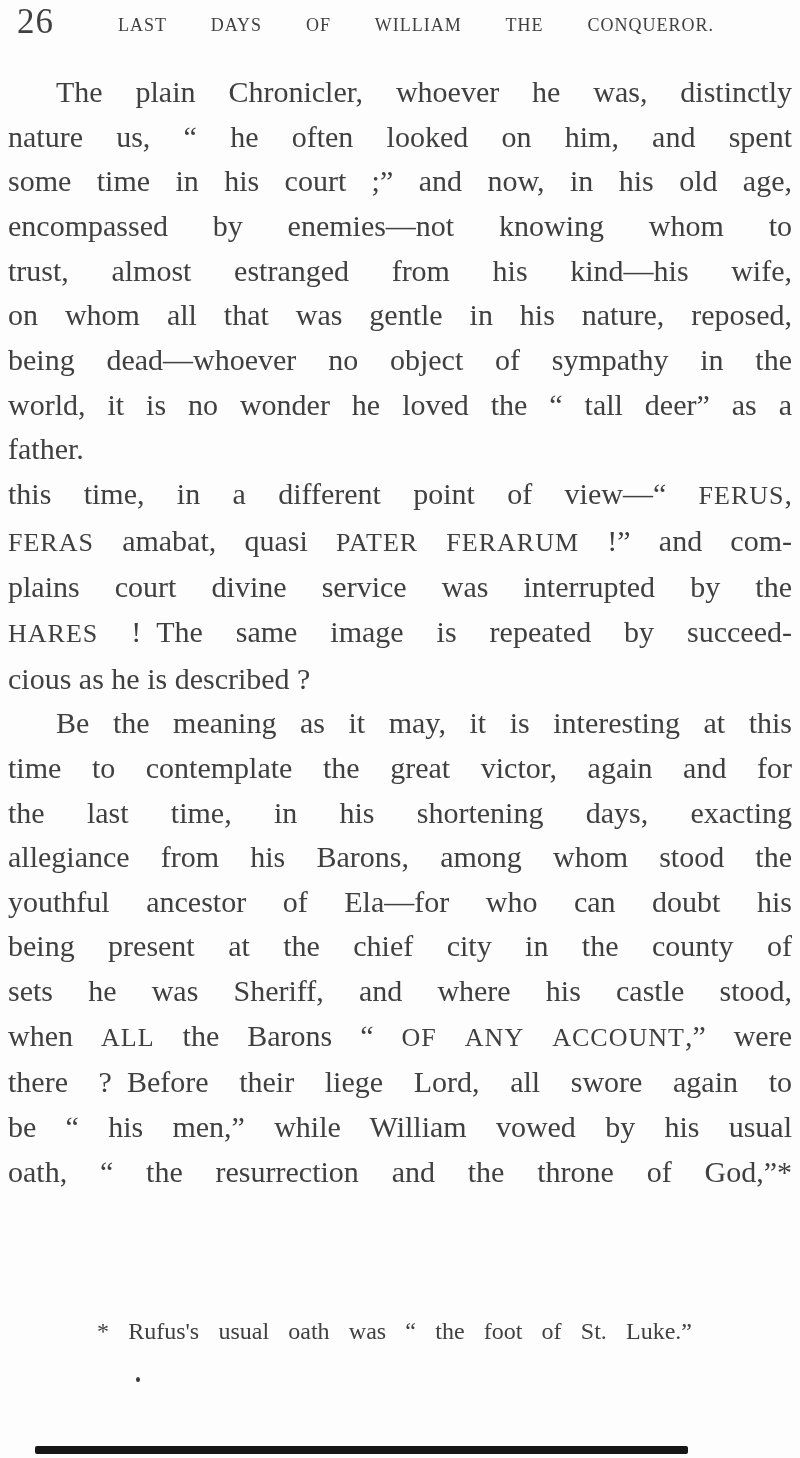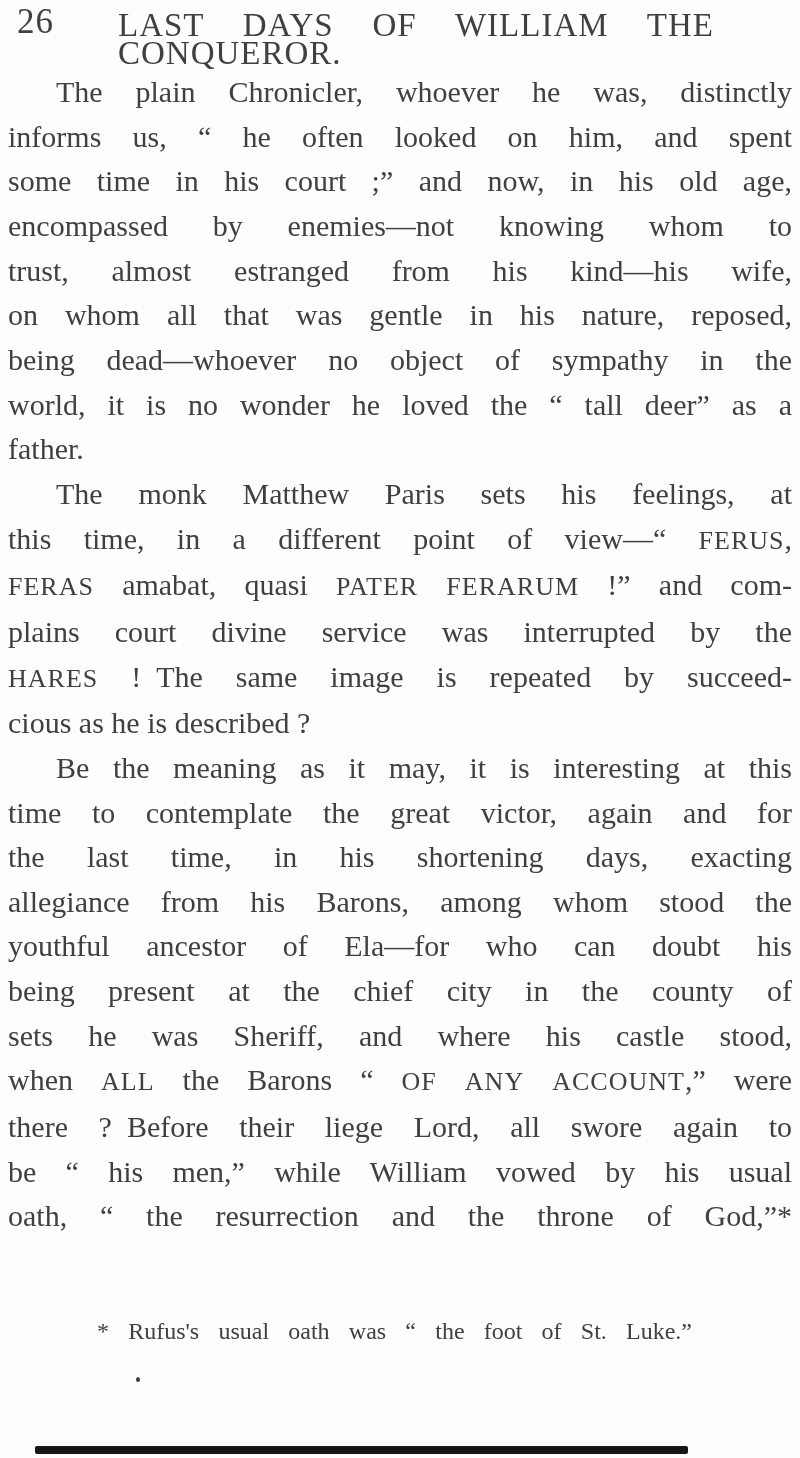--- a/index.html
+++ b/index.html
@@ -11,21 +11,21 @@
     color:#404040;
     overflow:hidden;
   }
   .page-number{
     position:absolute;left:17px;top:4px;
     font-size:35px;line-height:36px;
     letter-spacing:1px;
   }
   .running-title{
     position:absolute;left:118px;top:11px;width:596px;
-    font-size:33px;line-height:28px;
+    font-size:18px;line-height:28px;
     letter-spacing:1px;
     text-align:justify;text-align-last:justify;
     white-space:nowrap0; 
     font-family:Liberation Serif, serif;
   }
   .body-col{
     position:absolute;left:8px;top:70px;width:784px;
     font-size:30px;line-height:44.65px;
   }
   .line{min-height:44.65px;}
@@ -52,29 +52,28 @@
 <body>
 
 <div class="page">
 
   <div class="page-number">26</div>
 
   <div class="running-title">LAST DAYS OF WILLIAM THE CONQUEROR.</div>
 
   <div class="body-col">
     <div class="line j ind">The plain Chronicler, whoever he was, distinctly</div>
-    <div class="line j">informs us, “ he often looked on him, and spent</div>
+    <div class="line j">nature us, “ he often looked on him, and spent</div>
     <div class="line j">some time in his court ;” and now, in his old age,</div>
     <div class="line j">encompassed by enemies—not knowing whom to</div>
     <div class="line j">trust, almost estranged from his kind—his wife,</div>
     <div class="line j">on whom all that was gentle in his nature, reposed,</div>
     <div class="line j">being dead—whoever no object of sympathy in the</div>
     <div class="line j">world, it is no wonder he loved the “ tall deer” as a</div>
     <div class="line">father.</div>
-    <div class="line j ind">The monk Matthew Paris sets his feelings, at</div>
     <div class="line j">this time, in a different point of view—“ <span class="sc">FERUS</span>,</div>
     <div class="line j"><span class="sc">FERAS</span> amabat, quasi <span class="sc">PATER</span> <span class="sc">FERARUM</span> !” and com-</div>
     <div class="line j">plains court divine service was interrupted by the</div>
     <div class="line j"><span class="sc">HARES</span> ! The same image is repeated by succeed-</div>
     <div class="line">cious as he is described ?</div>
     <div class="line j ind">Be the meaning as it may, it is interesting at this</div>
     <div class="line j">time to contemplate the great victor, again and for</div>
     <div class="line j">the last time, in his shortening days, exacting</div>
     <div class="line j">allegiance from his Barons, among whom stood the</div>
     <div class="line j">youthful ancestor of Ela—for who can doubt his</div>

